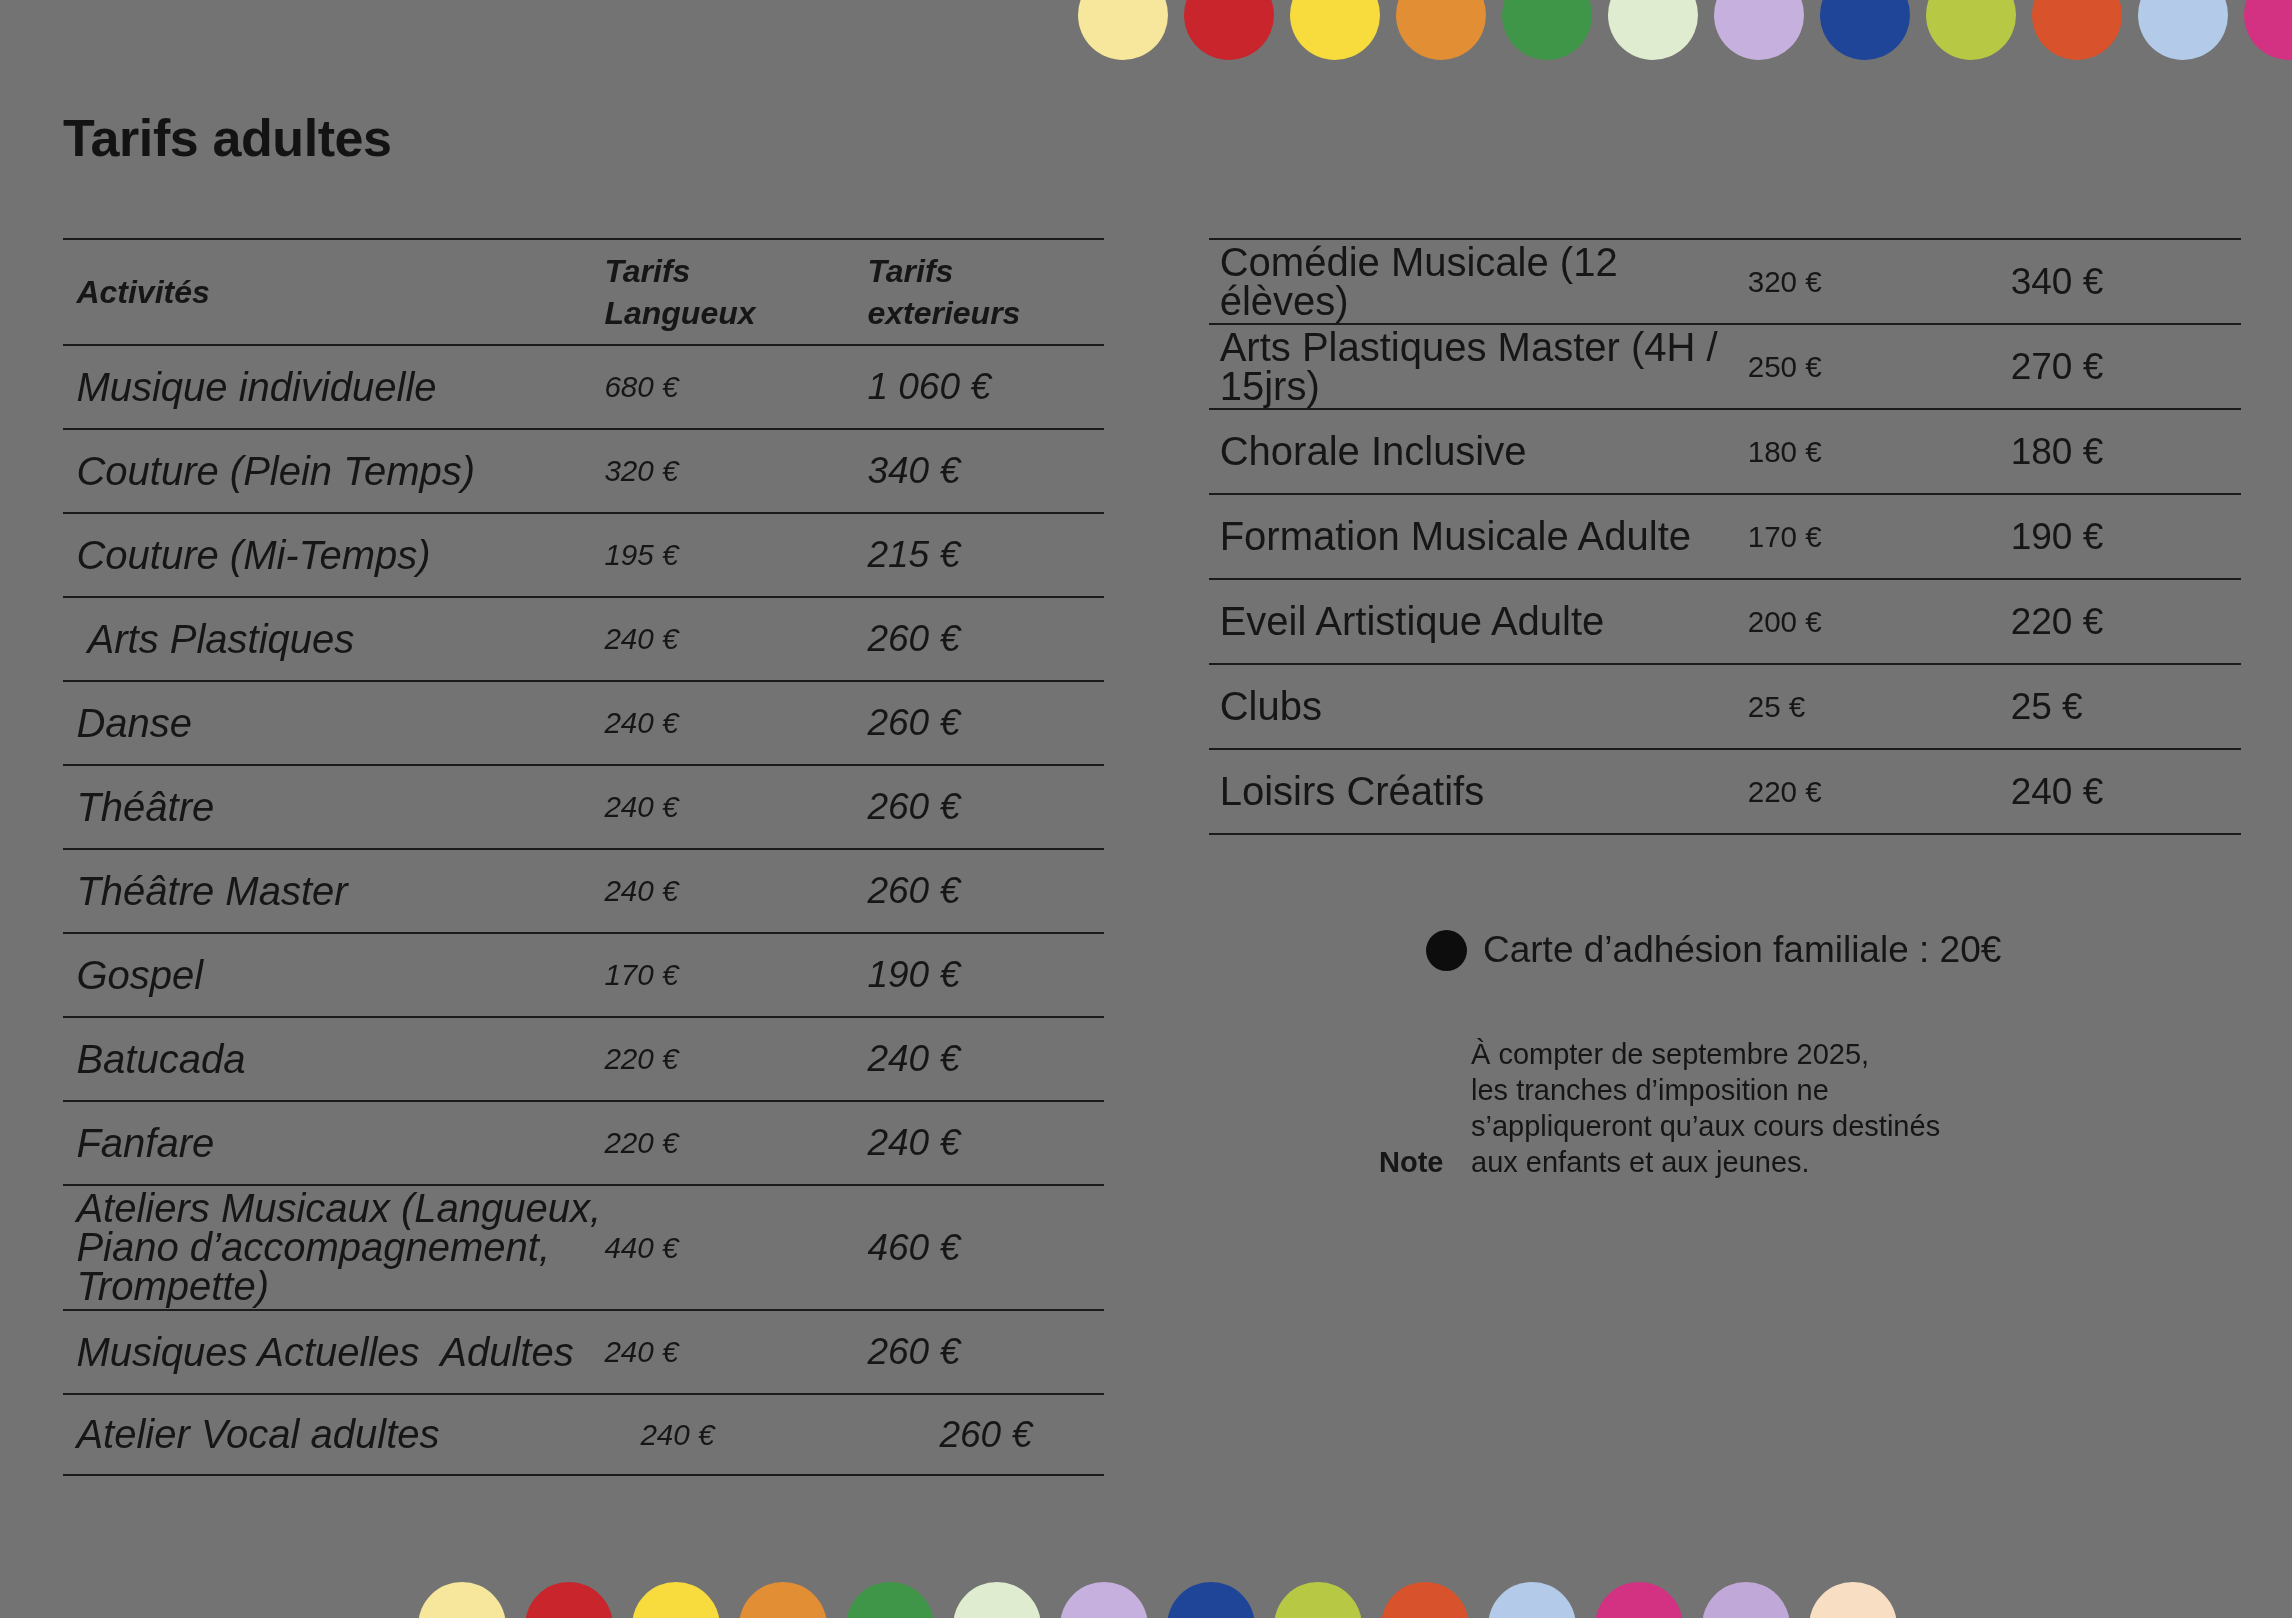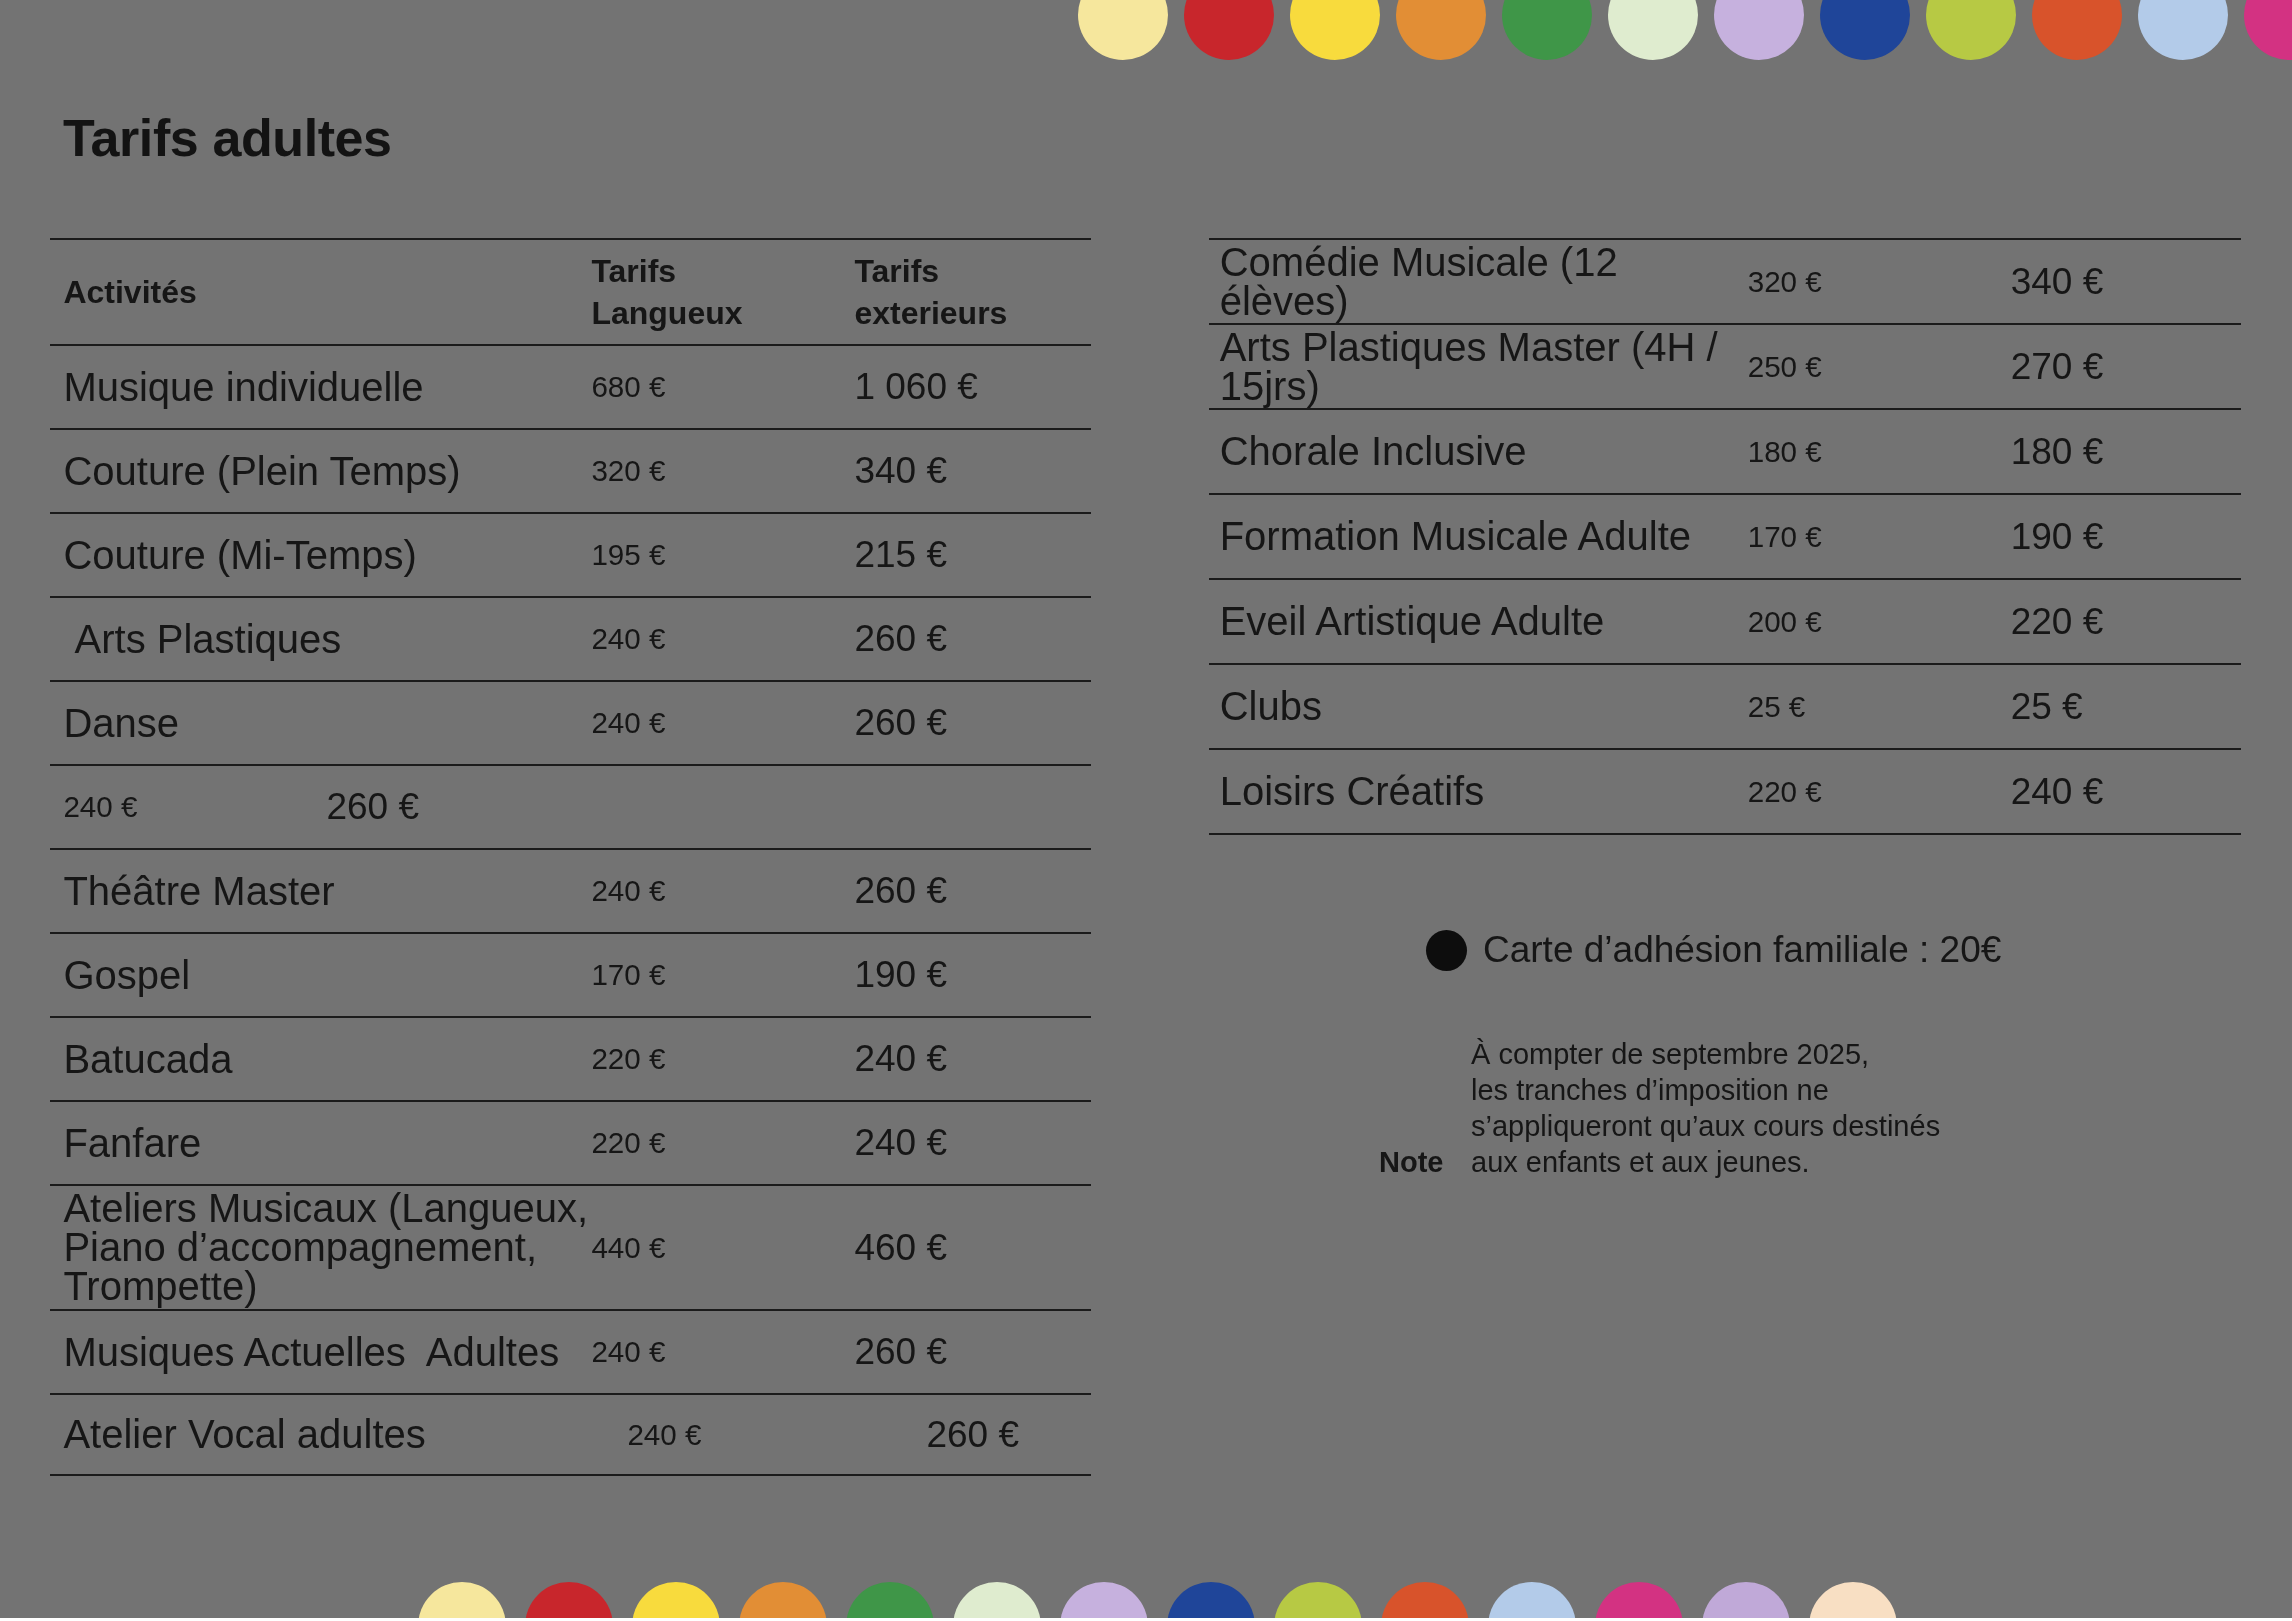--- a/index.html
+++ b/index.html
@@ -20,21 +20,21 @@
   .bottom-circles .circle{width:88px;height:88px;}
   .bottom-edge{position:absolute;left:0;bottom:0;width:100%;height:2.7px;background:#ffffff;z-index:6;}
   
   .title{
     position:absolute;left:63px;top:73px;
     font-size:52px;font-weight:800;letter-spacing:-0.4px;
     color:#131313;
   }
   
   .pricing-table{position:absolute;border-top:2.7px solid #1b1b1b;}
-  .table-left{left:50px;top:238px;width:1041px;}
+  .table-left{left:63px;top:238px;width:1041px;font-style:italic;}
   .table-right{left:1209px;top:238px;width:1032px;}
   .row{
     display:flex;align-items:center;
     border-bottom:2.7px solid #1b1b1b;
     height:84px;
     padding-left:13.4px;box-sizing:border-box;
   }
   .table-right .row{height:85px;padding-left:10.7px;}
   .row.header{height:106px;font-weight:700;font-size:32px;}
   .row.tall{height:125px;}
@@ -109,20 +109,21 @@
       <div class="cell name"> Arts Plastiques</div>
       <div class="cell price">240 €</div>
       <div class="cell fill">260 €</div>
     </div>
     <div class="row">
       <div class="cell name">Danse</div>
       <div class="cell price">240 €</div>
       <div class="cell fill">260 €</div>
     </div>
     <div class="row">
+      <div class="cell name">Théâtre</div>
       <div class="cell price">240 €</div>
       <div class="cell fill">260 €</div>
     </div>
     <div class="row">
       <div class="cell name">Théâtre Master</div>
       <div class="cell price">240 €</div>
       <div class="cell fill">260 €</div>
     </div>
     <div class="row">
       <div class="cell name">Gospel</div>

